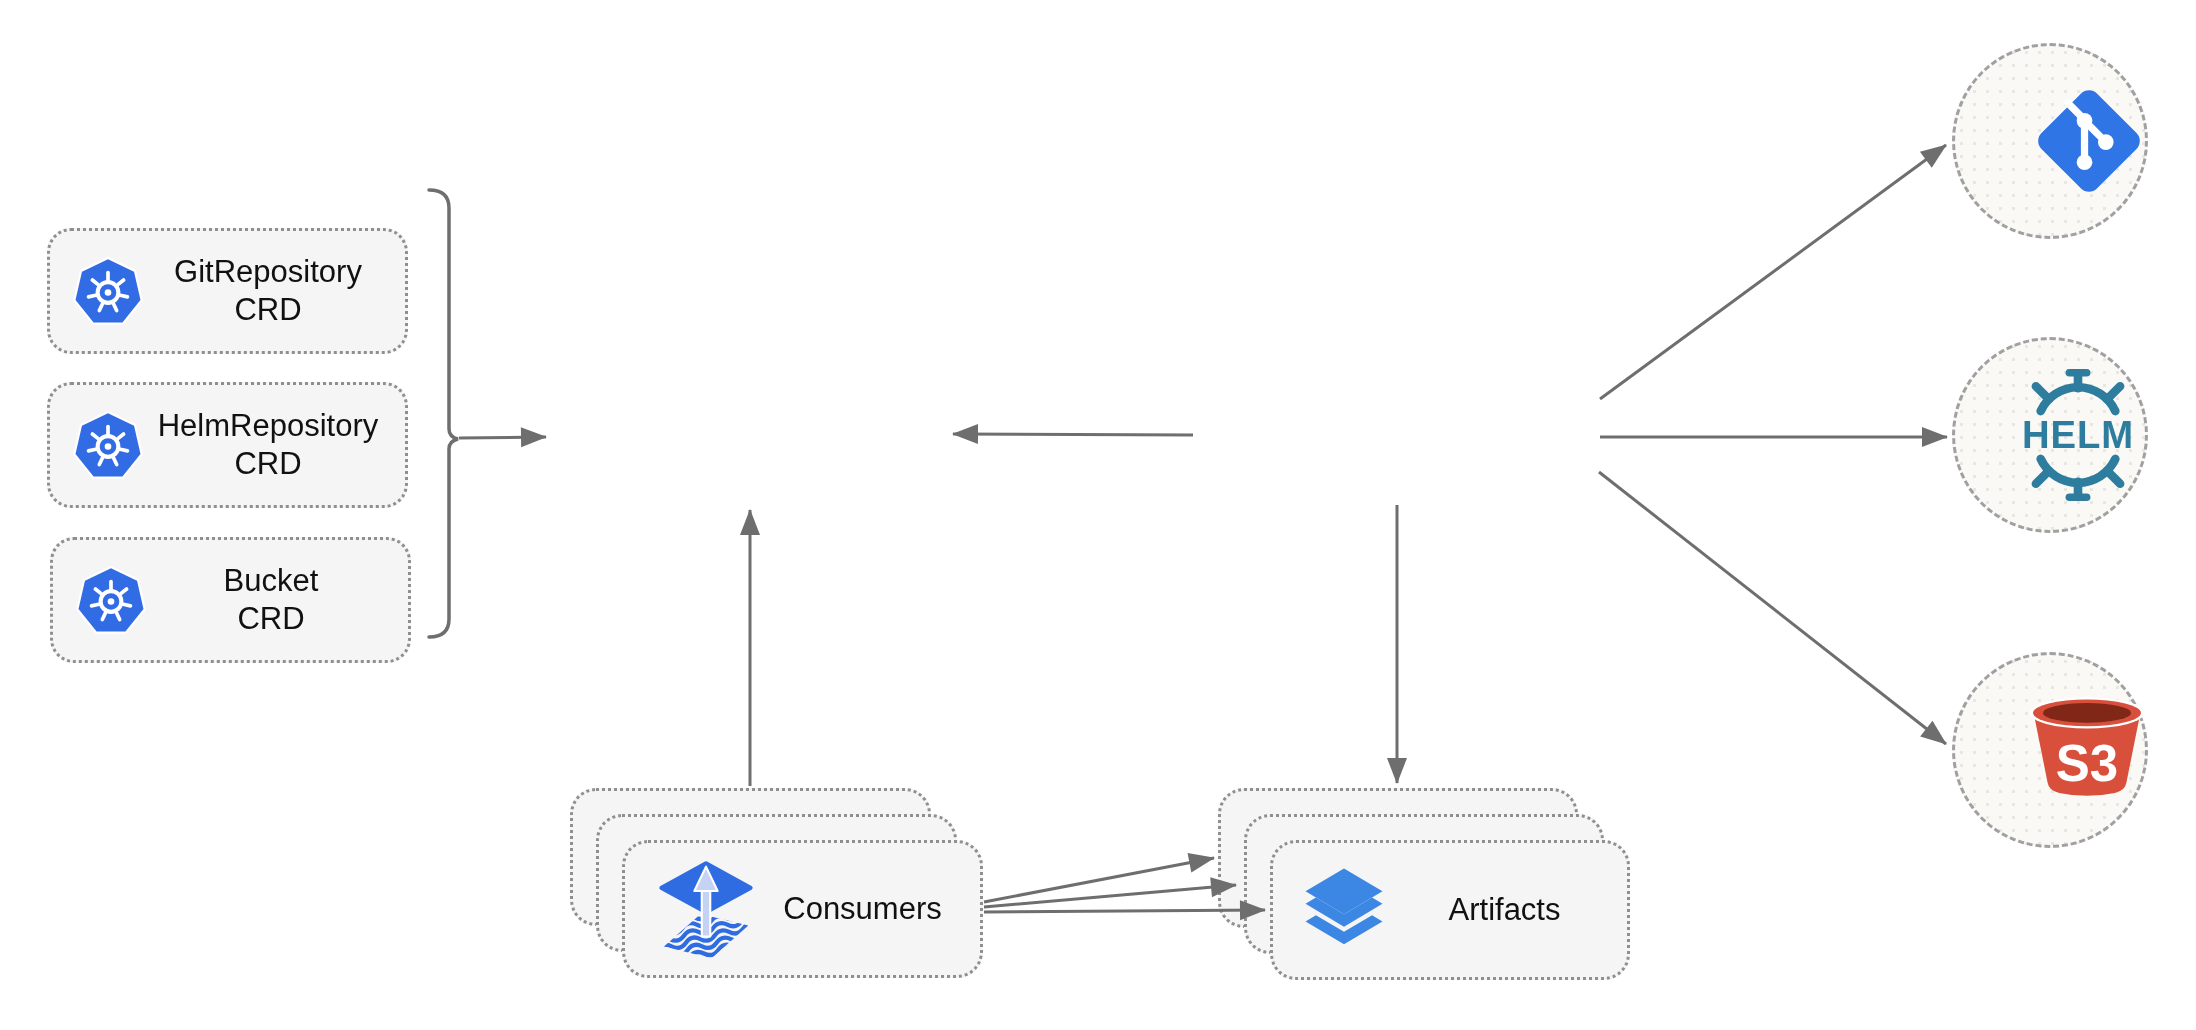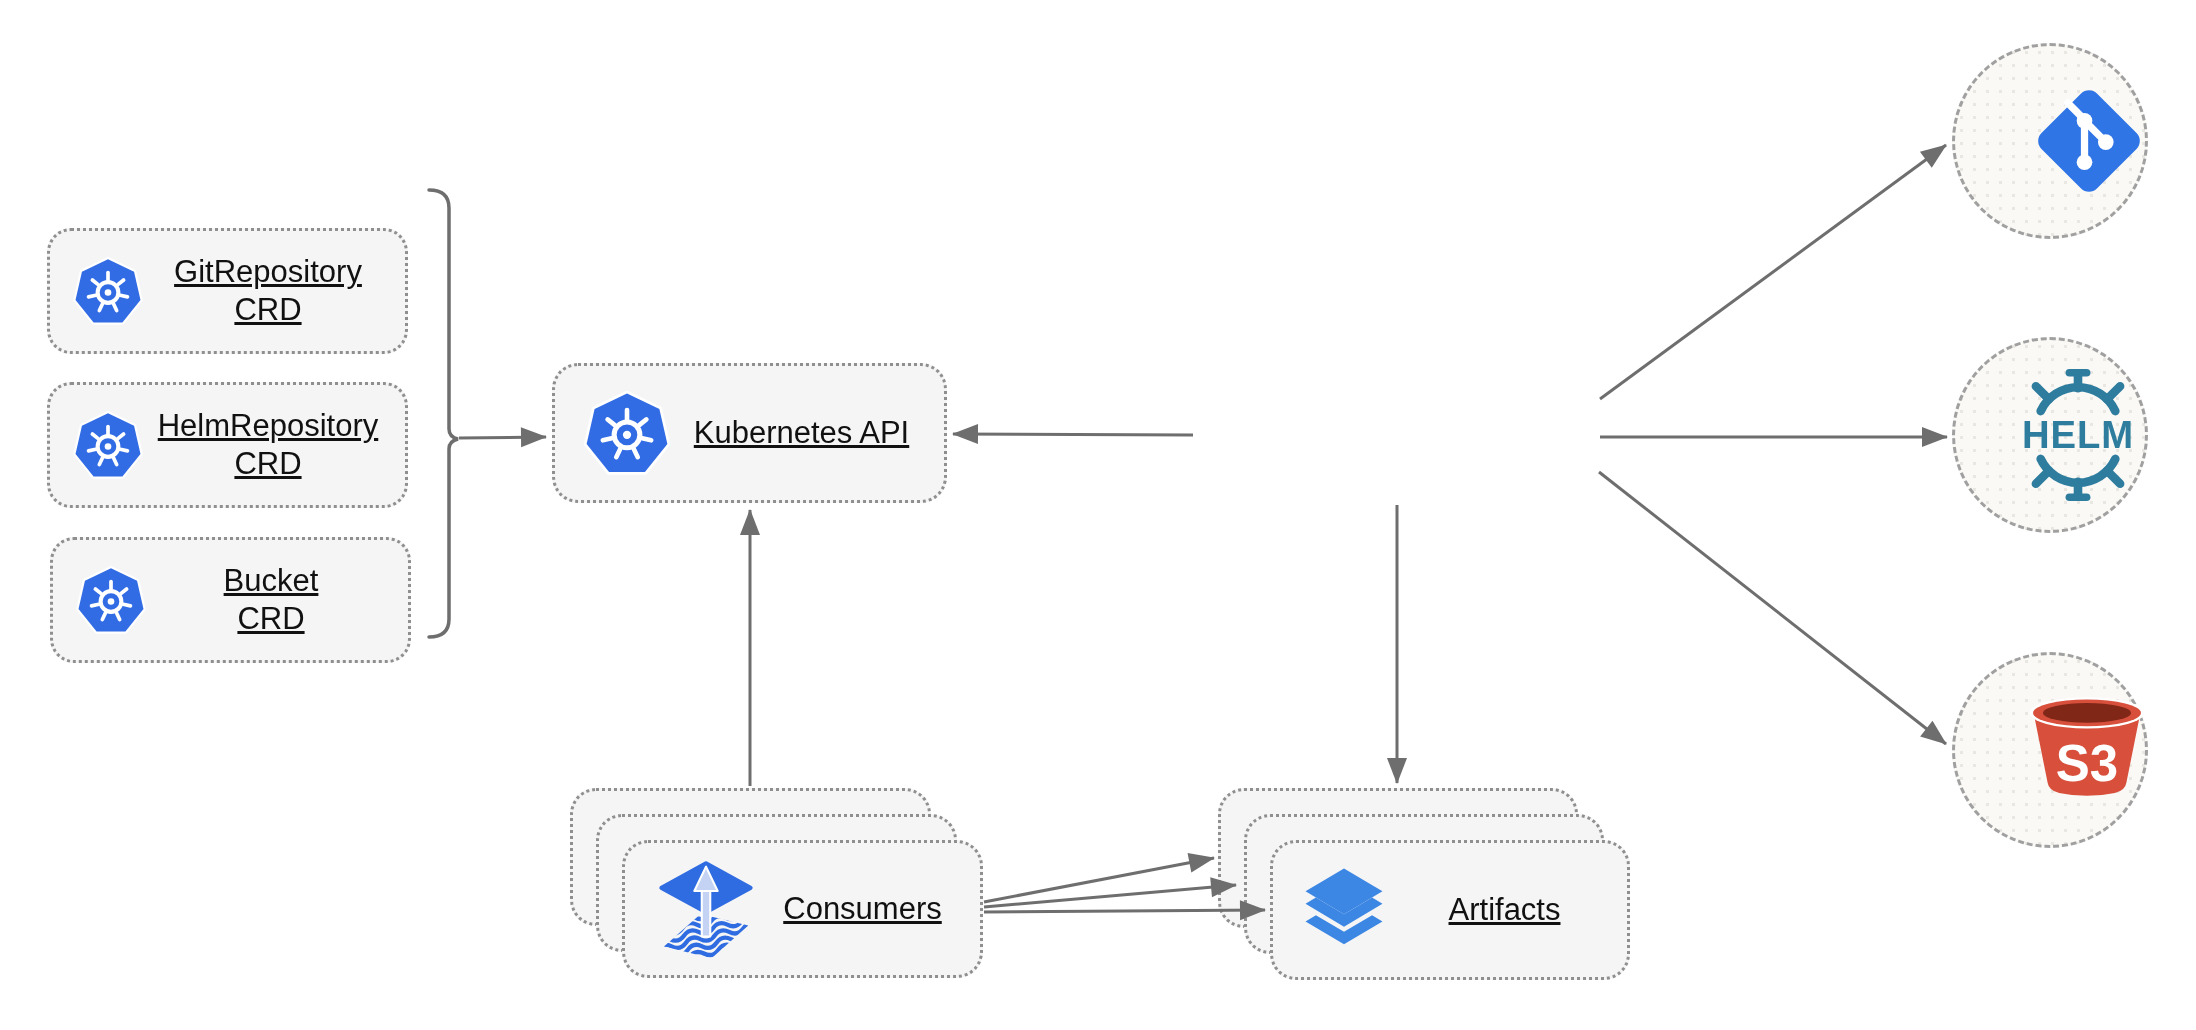--- a/index.html
+++ b/index.html
@@ -6,21 +6,21 @@
   .stage{position:relative;width:2196px;height:1030px;background:var(--background,#ffffff);
          font-family:"Liberation Sans",sans-serif;color:var(--text-color,#111);overflow:hidden;}
 
   
   .node-box{position:absolute;box-sizing:border-box;background:var(--box-fill,#f5f5f5);
             border:3px dotted var(--box-border,#8f8f8f);border-radius:26px;
             display:flex;align-items:center;}
   .stack-layer{position:absolute;box-sizing:border-box;background:var(--box-fill,#f5f5f5);
                border:3px dotted var(--box-border,#8f8f8f);border-radius:26px;}
   .box-label{flex:1;text-align:center;font-size:31px;line-height:1.22;white-space:pre-line;
-             margin-right:14px;color:var(--text-color,#111);text-decoration:underline;}
+             margin-right:14px;color:var(--text-color,#111);}
   .icon{flex:none;}
 
   
   .source-circle{position:absolute;box-sizing:border-box;width:196px;height:196px;border-radius:50%;
                  border:3px dashed var(--circle-border,#a0a0a0);background:var(--circle-fill,#faf9f6);
                  background-image:radial-gradient(#e9e7e2 1.5px, transparent 1.6px);
                  background-size:13px 13px;display:flex;align-items:center;justify-content:flex-end;}
 
   
   .fill-k8s{fill:var(--kubernetes-blue,#326ce5);stroke:#fff;stroke-width:6;paint-order:stroke;stroke-linejoin:round;}
@@ -104,26 +104,20 @@
 CRD</span>
   </div>
   <div class="node-box" style="left:50px;top:537px;width:361px;height:126px;border-radius:24px">
     <svg class="icon" width="74" height="74" viewBox="0 0 100 100" style="margin-left:21px">
         <use href="#sym-k8s"></use>
       </svg>
     <span class="box-label">Bucket
 CRD</span>
   </div>
 
-  <div class="node-box" style="left:552px;top:363px;width:395px;height:140px">
-    <svg class="icon" width="92" height="92" viewBox="0 0 100 100" style="margin-left:26px">
-        <use href="#sym-k8s"></use>
-      </svg>
-    <span class="box-label">Kubernetes API</span>
-  </div>
 
 
   <div class="stack-layer" style="left:570px;top:788px;width:361px;height:138px"></div>
   <div class="stack-layer" style="left:596px;top:814px;width:361px;height:138px"></div>
   <div class="node-box" style="left:622px;top:840px;width:361px;height:138px">
     <svg class="icon" width="106" height="106" viewBox="0 0 100 100" style="margin-left:28px">
         <use href="#sym-flux"></use>
       </svg>
     <span class="box-label">Consumers</span>
   </div>

